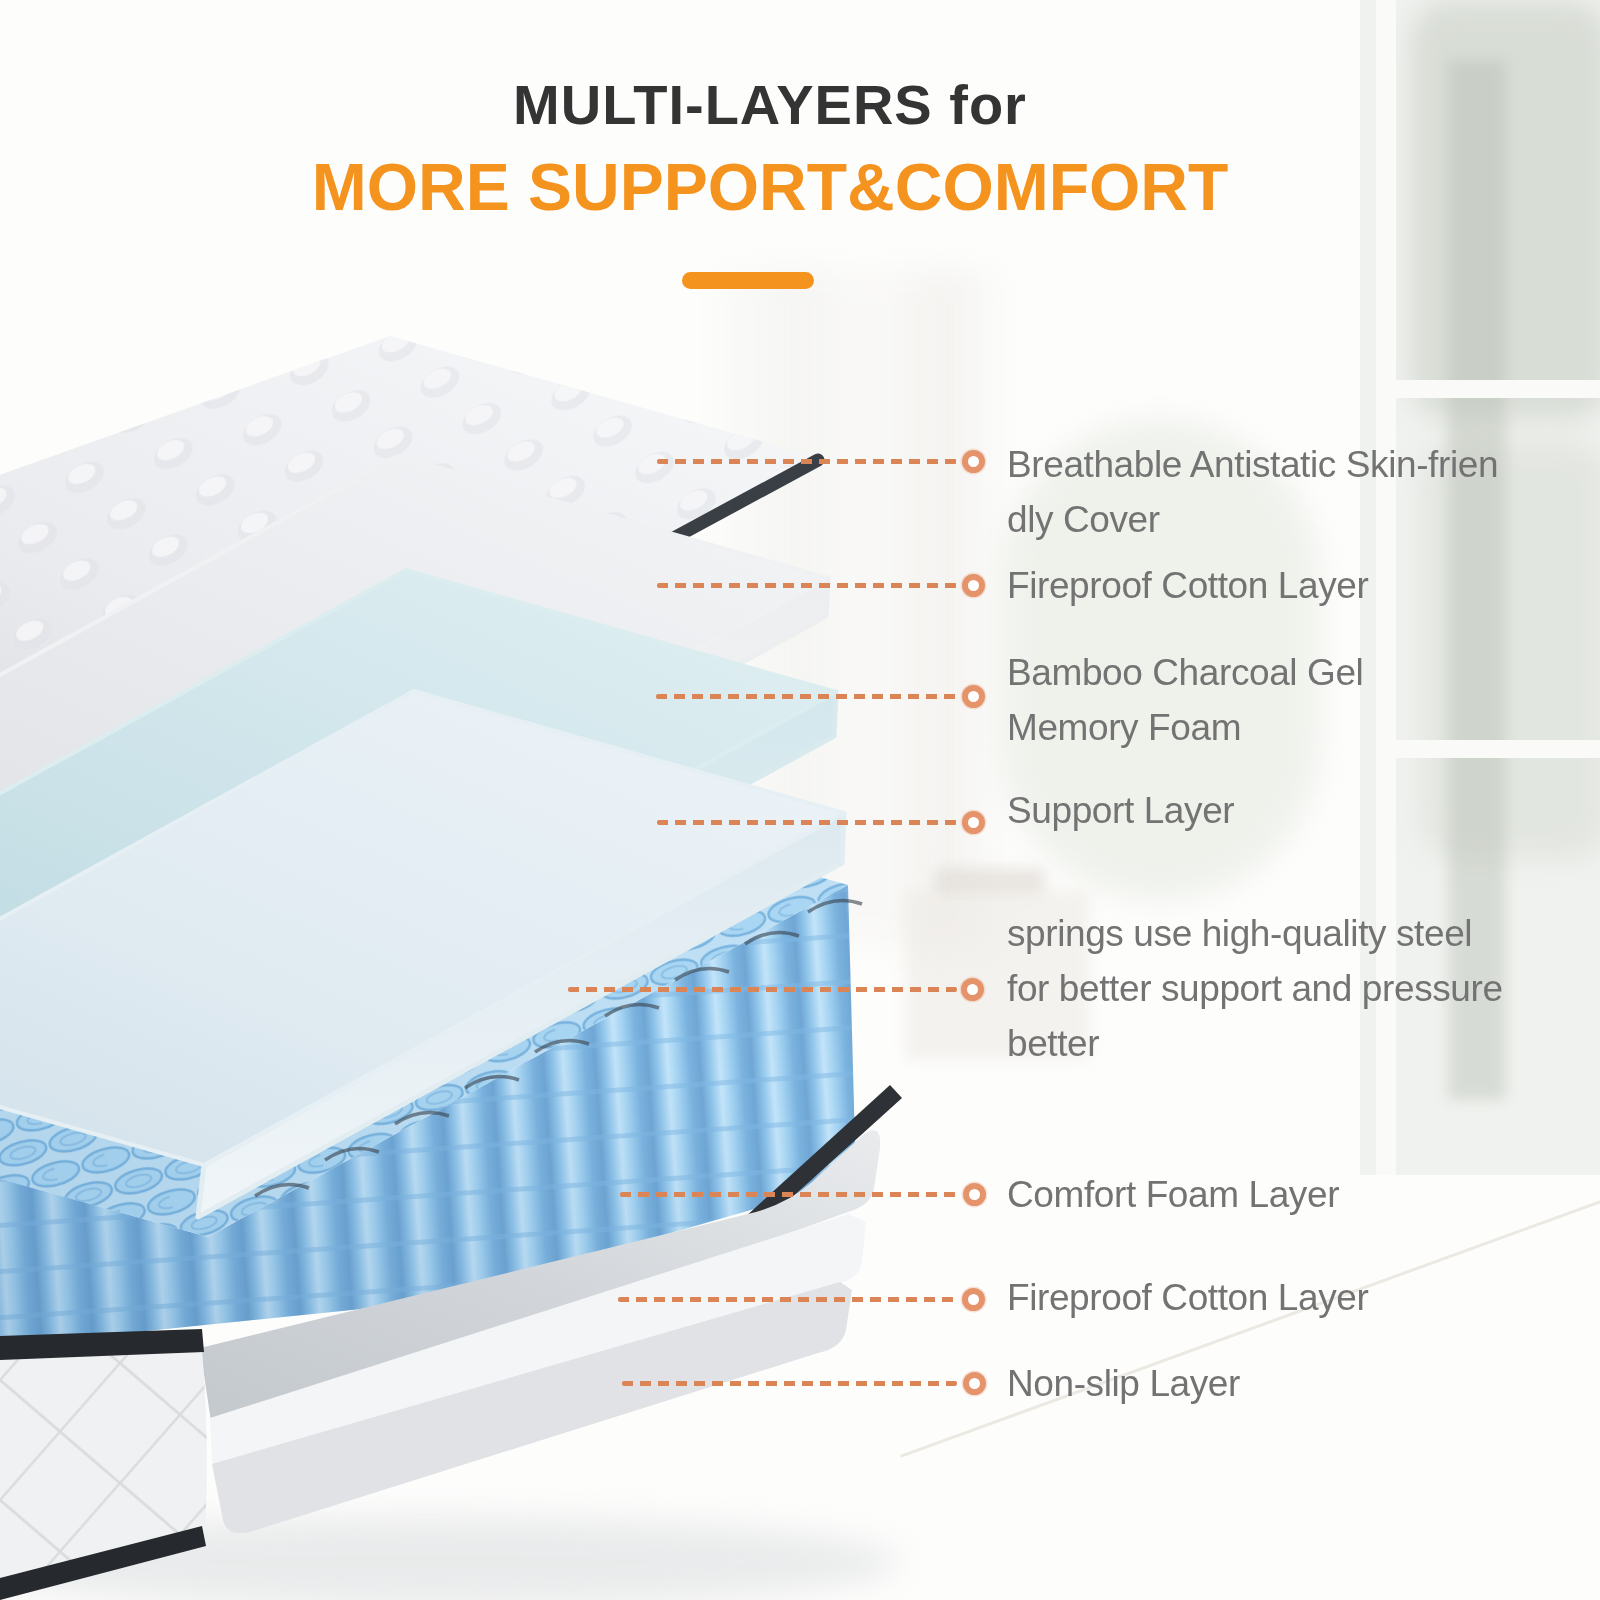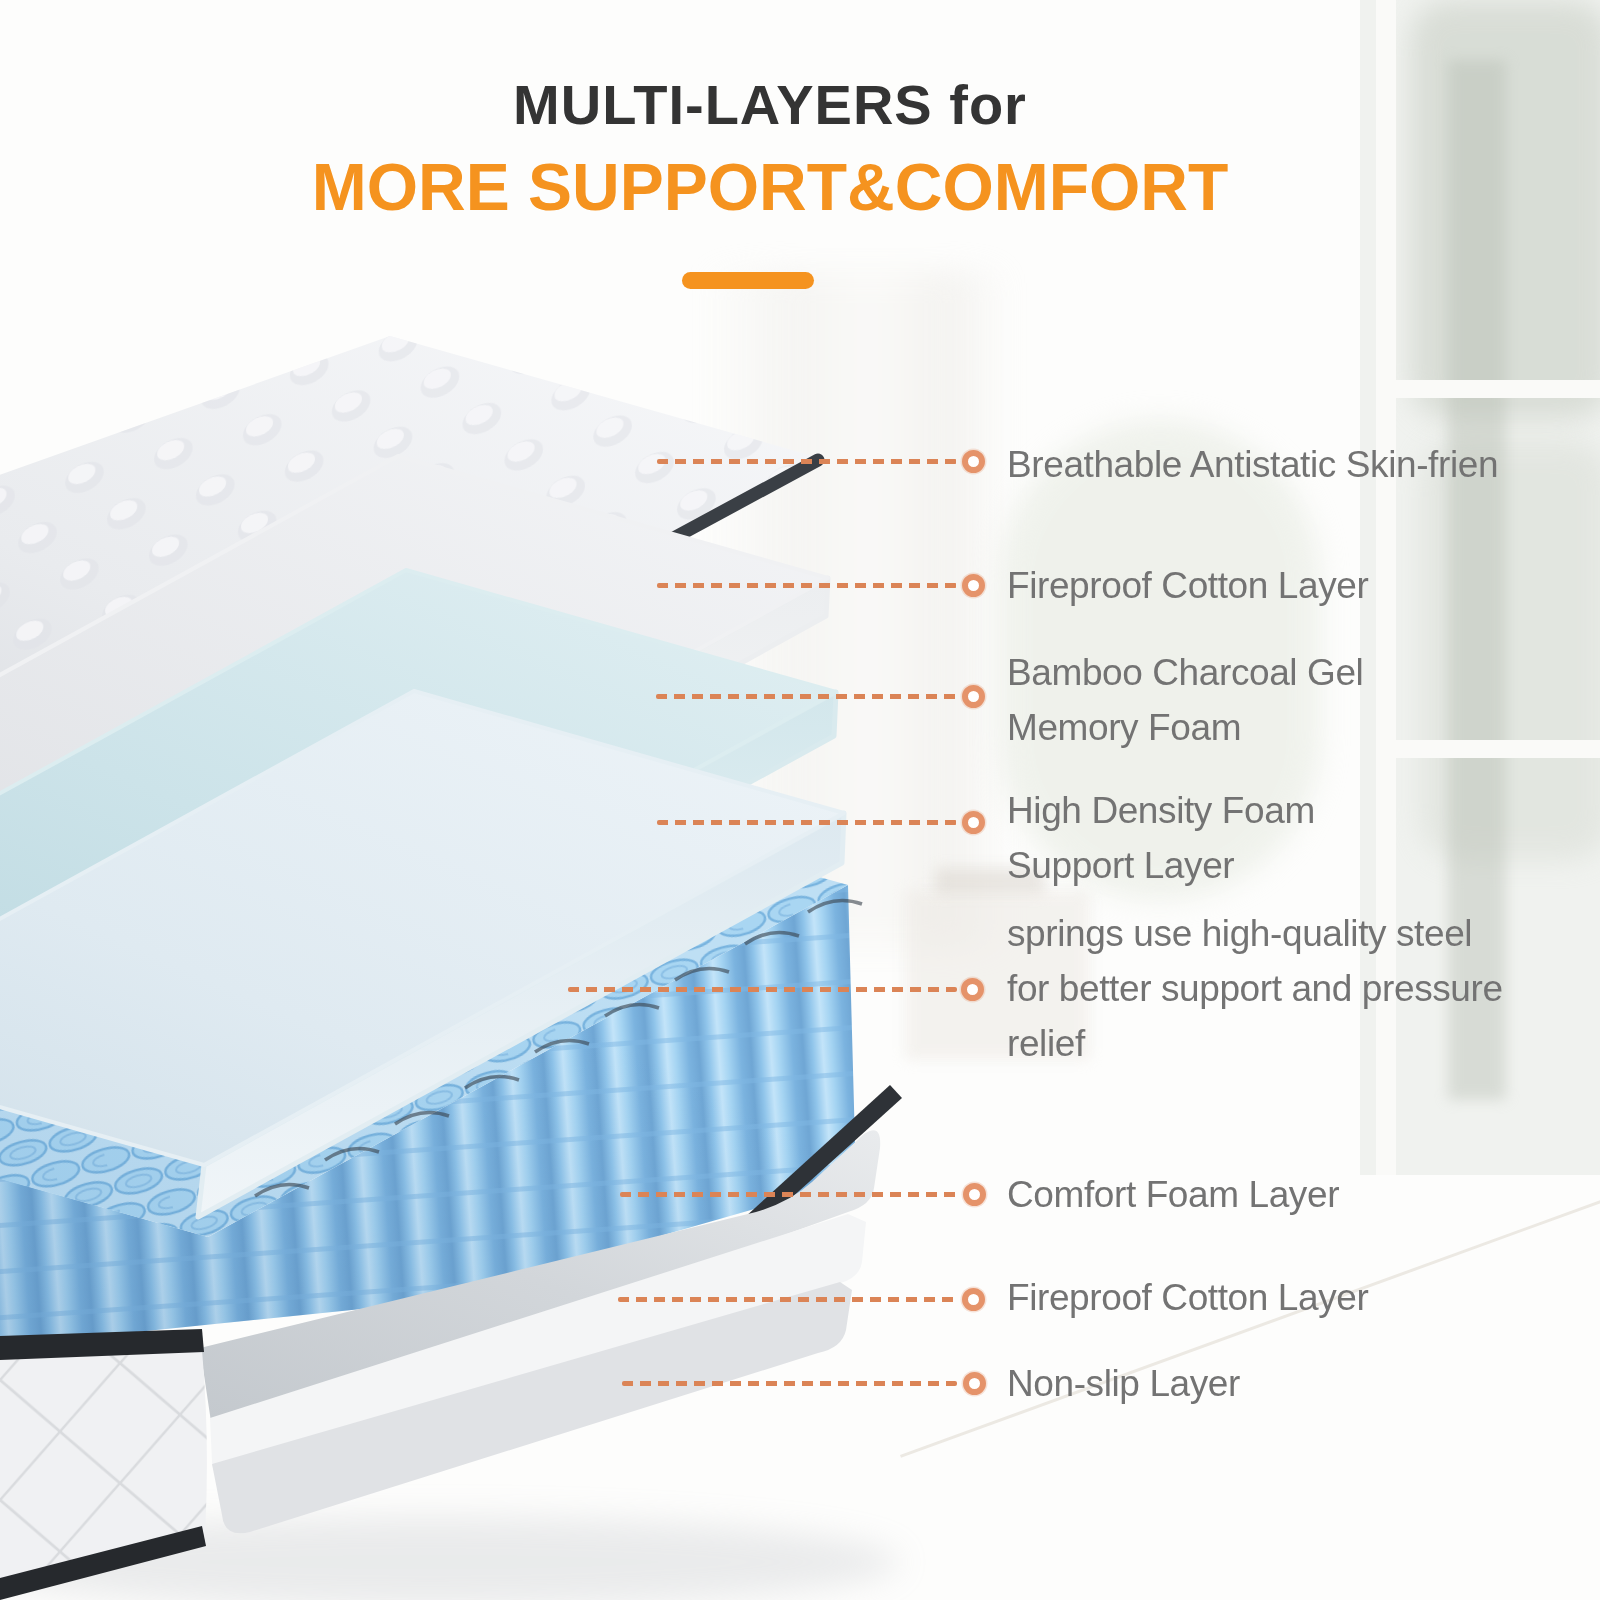--- a/index.html
+++ b/index.html
@@ -193,20 +193,21 @@
   <div class="title">MULTI-LAYERS for</div>
   <div class="subtitle">MORE SUPPORT&amp;COMFORT</div>
 </div>
 <div class="abs title-underline"></div>
 
 <div>
   <div class="abs dash" style="left:657px;top:459px;width:300px;"></div>
   <div class="abs ring" style="left:962px;top:450px;"></div>
   <div class="abs label" style="left:1007px;top:437px;">
     <div>Breathable Antistatic Skin-frien</div>
+    <div>dly Cover</div>
   </div>
 </div>
 
 <div>
   <div class="abs dash" style="left:657px;top:583px;width:300px;"></div>
   <div class="abs ring" style="left:962px;top:574px;"></div>
   <div class="abs label" style="left:1007px;top:558px;">
     <div>Fireproof Cotton Layer</div>
   </div>
 </div>
@@ -217,32 +218,31 @@
   <div class="abs label" style="left:1007px;top:645px;">
     <div>Bamboo Charcoal Gel</div>
     <div>Memory Foam</div>
   </div>
 </div>
 
 <div>
   <div class="abs dash" style="left:657px;top:820px;width:300px;"></div>
   <div class="abs ring" style="left:962px;top:811px;"></div>
   <div class="abs label" style="left:1007px;top:783px;">
-    <div>High Density Foam</div>
     <div>Support Layer</div>
   </div>
 </div>
 
 <div>
   <div class="abs dash" style="left:568px;top:987px;width:389px;"></div>
   <div class="abs ring" style="left:961px;top:978px;"></div>
   <div class="abs label" style="left:1007px;top:906px;">
     <div>springs use high-quality steel</div>
     <div>for better support and pressure</div>
-    <div>relief</div>
+    <div>better</div>
   </div>
 </div>
 
 <div>
   <div class="abs dash" style="left:620px;top:1192px;width:337px;"></div>
   <div class="abs ring" style="left:963px;top:1183px;"></div>
   <div class="abs label" style="left:1007px;top:1167px;">
     <div>Comfort Foam Layer</div>
   </div>
 </div>

